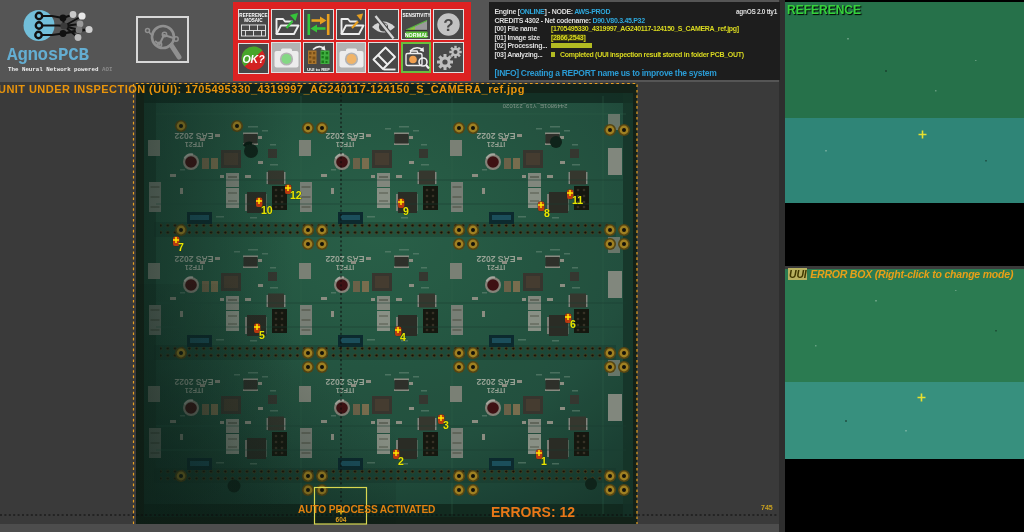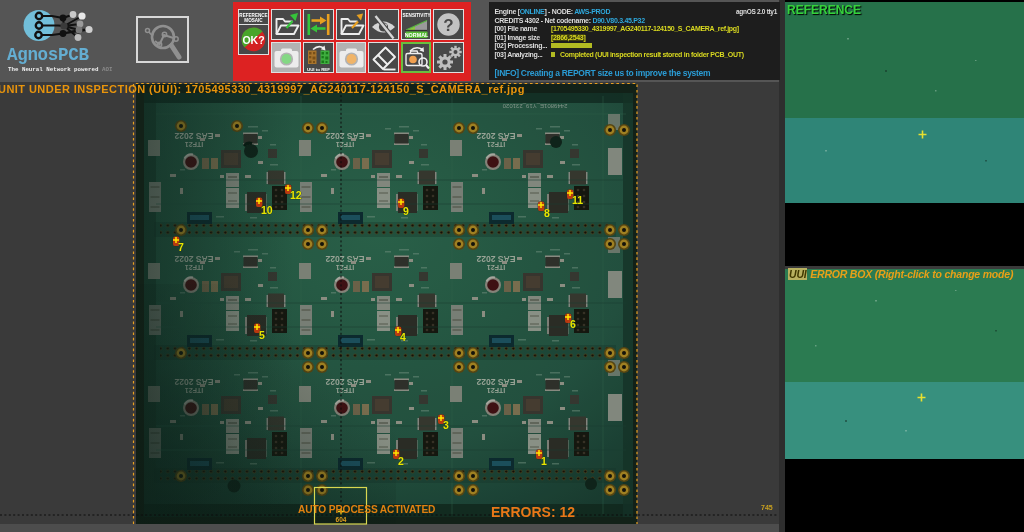--- a/index.html
+++ b/index.html
@@ -67,21 +67,21 @@
   <div class="cl" style="top:14.5px;">CREDITS 4302 - Net codename: <span class="cy">D90.V80.3.45.P32</span></div>
   <div class="cl" style="top:23px;">[00] File name</div>
   <div class="cl yl" style="top:23px;left:62px;letter-spacing:-0.35px;">[1705495330_4319997_AG240117-124150_S_CAMERA_ref.jpg]</div>
   <div class="cl" style="top:31.5px;">[01] Image size</div>
   <div class="cl yl" style="top:31.5px;left:62px;"><span style="background:#3e3e10;">[2866,2543]</span></div>
   <div class="cl" style="top:40px;">[02] Processing...</div>
   <div class="abs" style="top:41px;left:62px;width:41px;height:5px;background:#b2bb22;"></div>
   <div class="cl" style="top:48.5px;">[03] Analyzing...</div>
   <div class="abs" style="top:49.5px;left:62px;width:4px;height:5px;background:#b2bb22;"></div>
   <div class="cl yl" style="top:48.5px;left:71px;">Completed (UUI inspection result stored in folder PCB_OUT)</div>
-  <div class="cl" style="top:66px;font-size:8.5px;color:#2a9bd4;letter-spacing:-0.28px;">[INFO] Creating a REPORT size us to improve the system</div>
+  <div class="cl" style="top:66px;font-size:8.5px;color:#2a9bd4;letter-spacing:-0.28px;">[INFO] Creating a REPORT name us to improve the system</div>
 </div>
 <div class="abs" id="title">UNIT UNDER INSPECTION (UUI): 1705495330_4319997_AG240117-124150_S_CAMERA_ref.jpg</div>
 
 <div class="abs" id="logo" style="left:0;top:0;width:130px;height:84px;font-family:Liberation Mono, monospace;">
 <svg width="130" height="82" viewBox="0 0 130 82">
   <circle cx="39" cy="25.5" r="15.5" fill="#72bfda"></circle>
   <g stroke="#111" stroke-width="2" fill="none">
     <path d="M42 16 L52 16 L63 18"></path>
     <path d="M42 25.5 L58 25.5 L64 26"></path>
     <path d="M42 35 L52 35 L63 33.5"></path>
@@ -188,21 +188,21 @@
  <rect x="3.5" y="21.5" width="22" height="6.5" rx="1" fill="#55bb33"></rect>
  <text x="14.5" y="26.7" font-size="5.4" font-weight="bold" fill="#fff" text-anchor="middle">NORMAL</text>
 </svg></div>
 
 <div class="btn" style="left:200.3px;top:6.5px;">
 <svg width="29" height="29" viewBox="0 0 29 29">
  <circle cx="14.5" cy="14.5" r="11.2" fill="#c2c2c2"></circle>
  <text x="14.5" y="20.5" font-size="17" font-weight="bold" fill="#484848" text-anchor="middle">?</text>
 </svg></div>
 
-<div class="btn" style="left:5.3px;top:22px;">
+<div class="btn" style="left:5.3px;top:41px;font-style:italic;">
 <svg width="29" height="29" viewBox="0 0 29 29">
  <circle cx="14.5" cy="14.5" r="11.8" fill="#d32222"></circle>
  <path d="M5.5 22.5 A11.8 11.8 0 0 1 23.5 6.5 Z" fill="#48a52a"></path>
  <text x="14.5" y="19" font-size="10.5" font-weight="bold" fill="#fff" text-anchor="middle">OK?</text>
 </svg></div>
 
 <div class="btn btnlight" style="left:37.8px;top:39.5px;">
 <svg width="29" height="29" viewBox="0 0 29 29">
  <rect x="9" y="5.5" width="11" height="6" rx="1.5" fill="#ececec"></rect>
  <rect x="2.5" y="8" width="24" height="16.5" rx="2" fill="#ececec"></rect>

